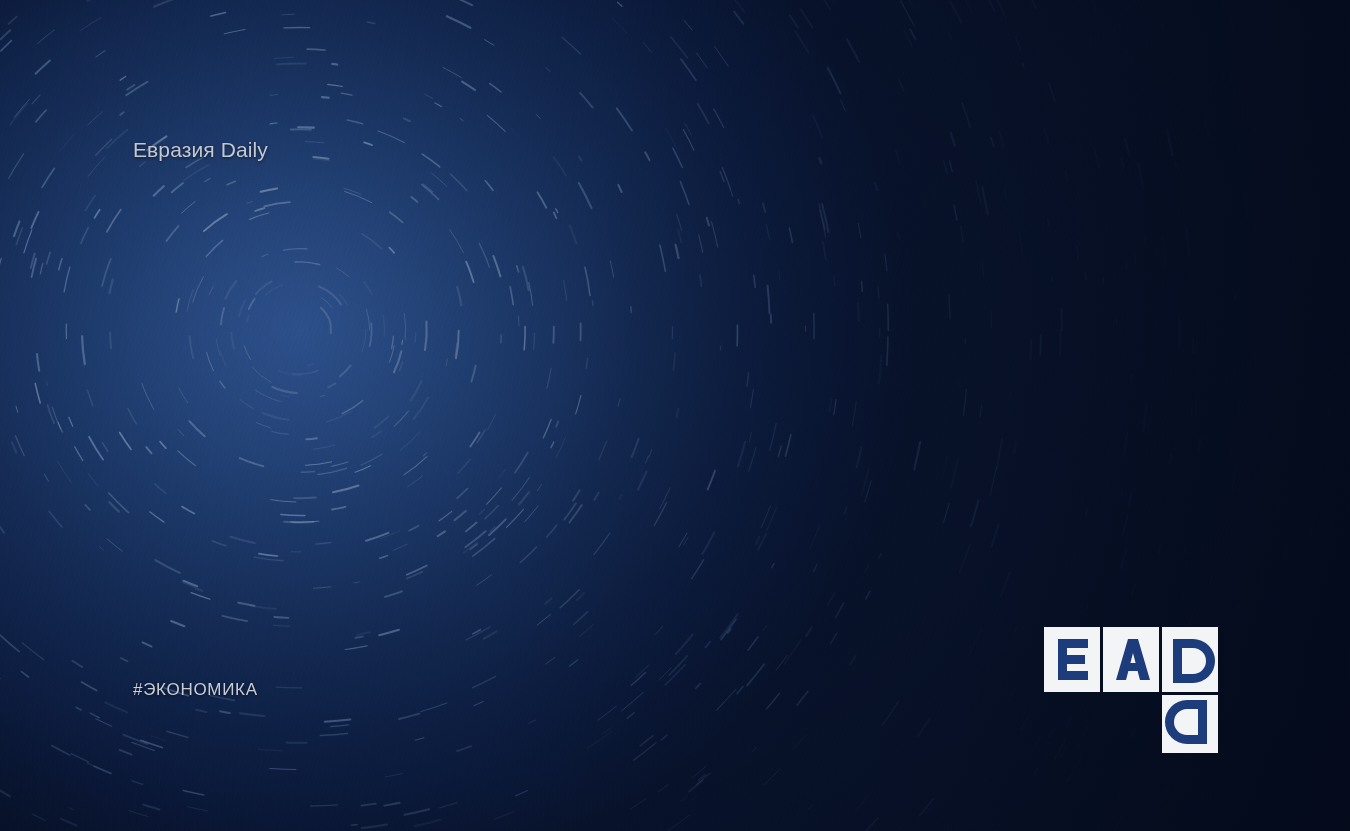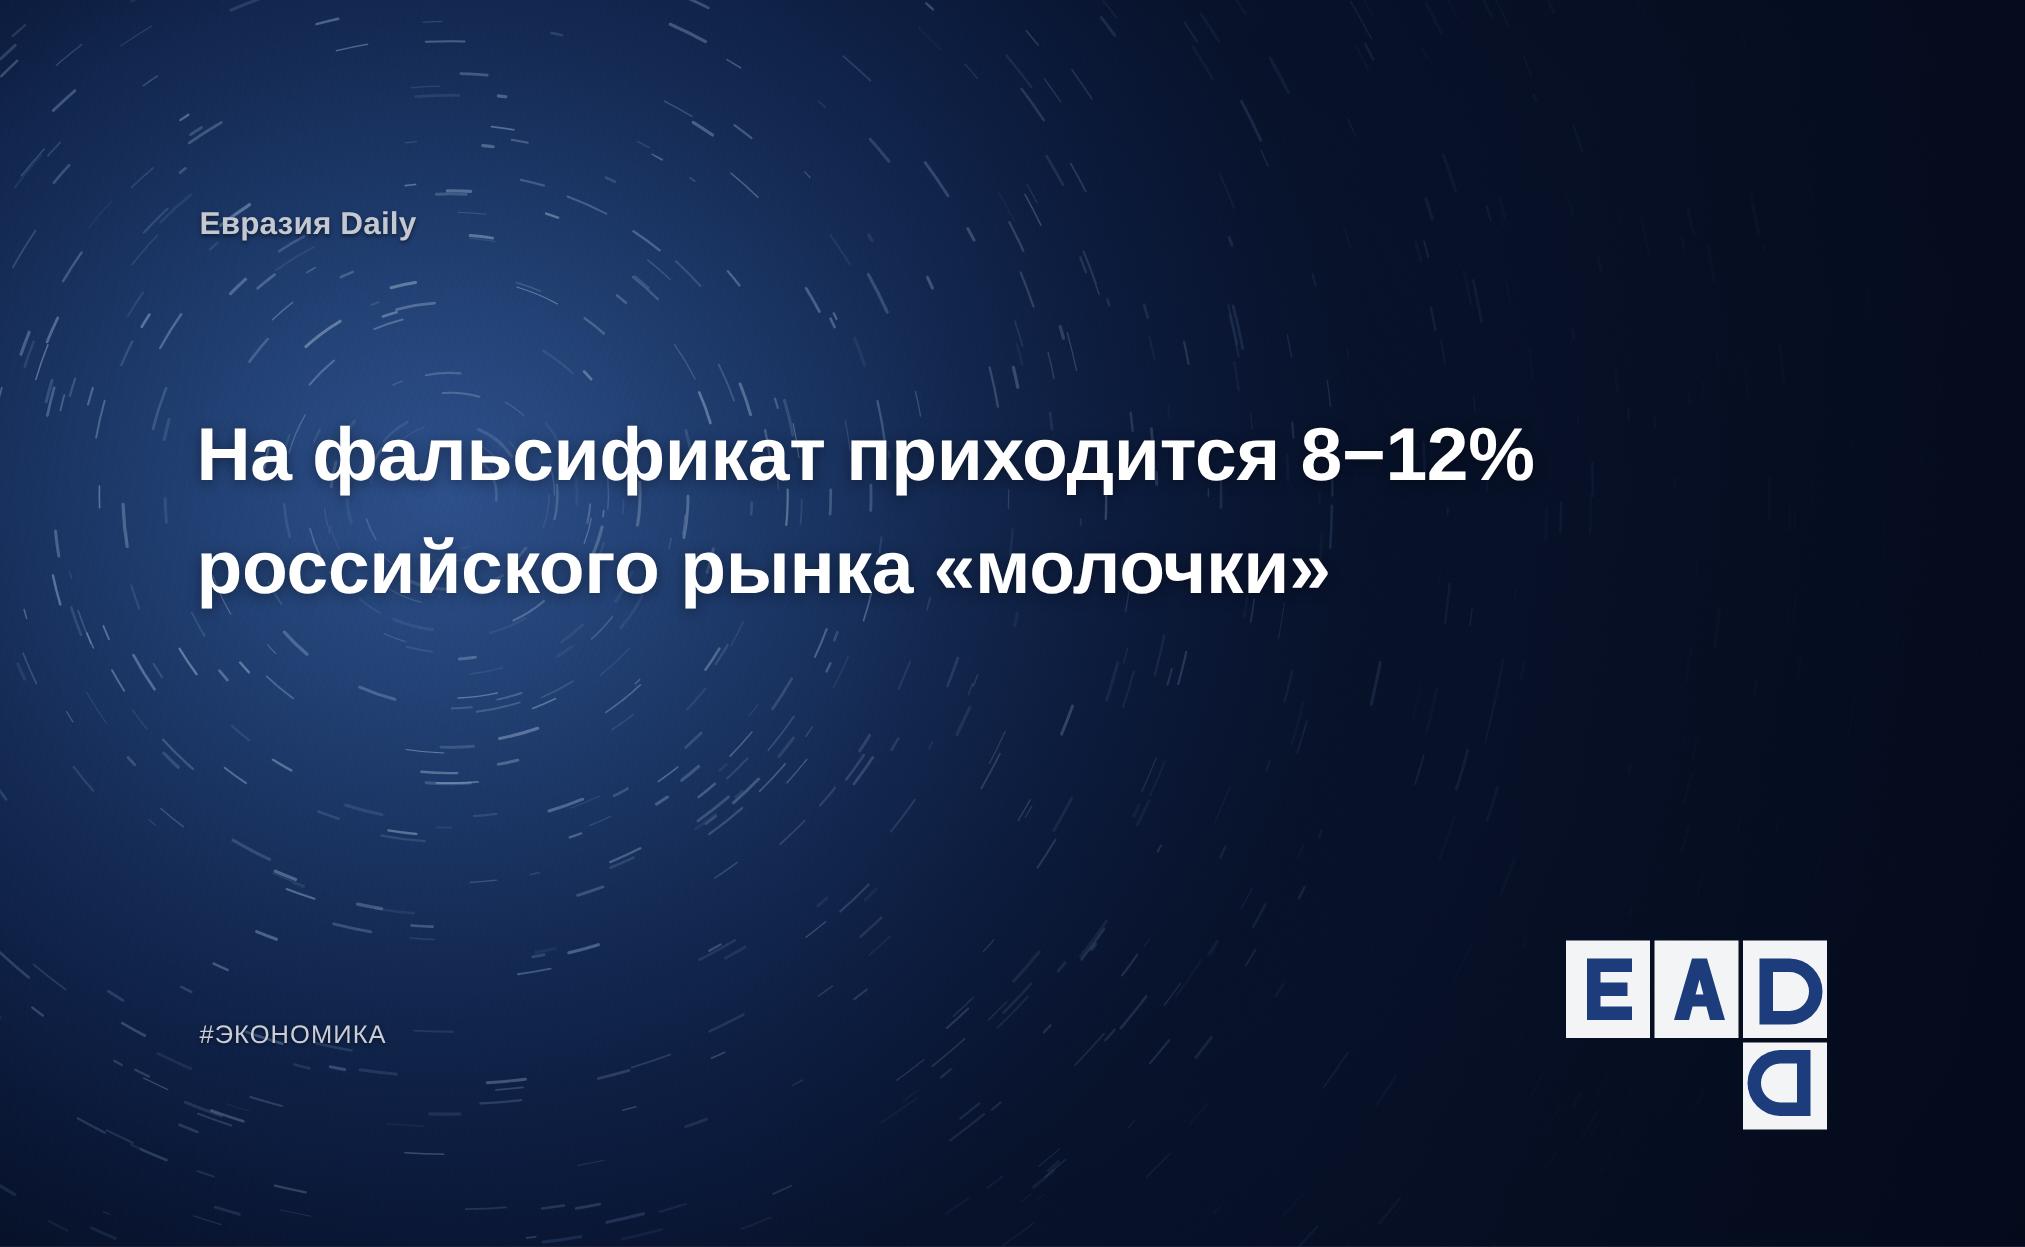--- a/index.html
+++ b/index.html
@@ -55,21 +55,21 @@
         rgba(255,255,255,0.055) 0px, rgba(255,255,255,0.055) 1px,
         rgba(0,0,0,0) 1px, rgba(0,0,0,0) 4px),
       repeating-linear-gradient(98deg,
         rgba(255,255,255,0.035) 0px, rgba(255,255,255,0.035) 1px,
         rgba(0,0,0,0) 1px, rgba(0,0,0,0) 7px);
   }
 
   
   #brand {
     position:absolute; left:133px; top:138px;
-    font-size:21px; font-weight:bold; letter-spacing:.1px;
+    font-size:21px; font-weight:normal; letter-spacing:.1px;
     color:#c3c8d1;
     text-shadow:0 1px 3px rgba(0,0,0,.55);
     white-space:nowrap;
     text-align:center;
   }
 
   #headline {
     position:absolute; left:131px; top:266px;
     width:1000px;
     font-size:50px; font-weight:bold;
@@ -1012,24 +1012,20 @@
           <path d="M1208.5 82.9 A943.5 915.2 0 0 1 1211.2 92.5" stroke-width="1.22" opacity="0.33"></path>
         </g>
     </svg>
   </div>
 
   <div class="bg-layer" id="bg-grain"></div>
   <div class="bg-layer" id="bg-vignette"></div>
 
   <div id="brand">Евразия Daily</div>
 
-  <h1 id="headline">
-    <span class="hl-line">На фальсификат приходится 8−12%</span>
-    <span class="hl-line">российского рынка «молочки»</span>
-  </h1>
 
   <div id="hashtag">#ЭКОНОМИКА</div>
 
   <div id="logo">
     <svg viewBox="0 0 180 128" aria-hidden="true">
 
       <g>
         <rect x="1" y="1" width="56" height="65" fill="#f3f4f6"></rect>
         <path d="M15 13 H45 V22 H24 V29 H42 V38 H24 V45 H45 V54 H15 Z" fill="#1d3c7c"></path>
       </g>

